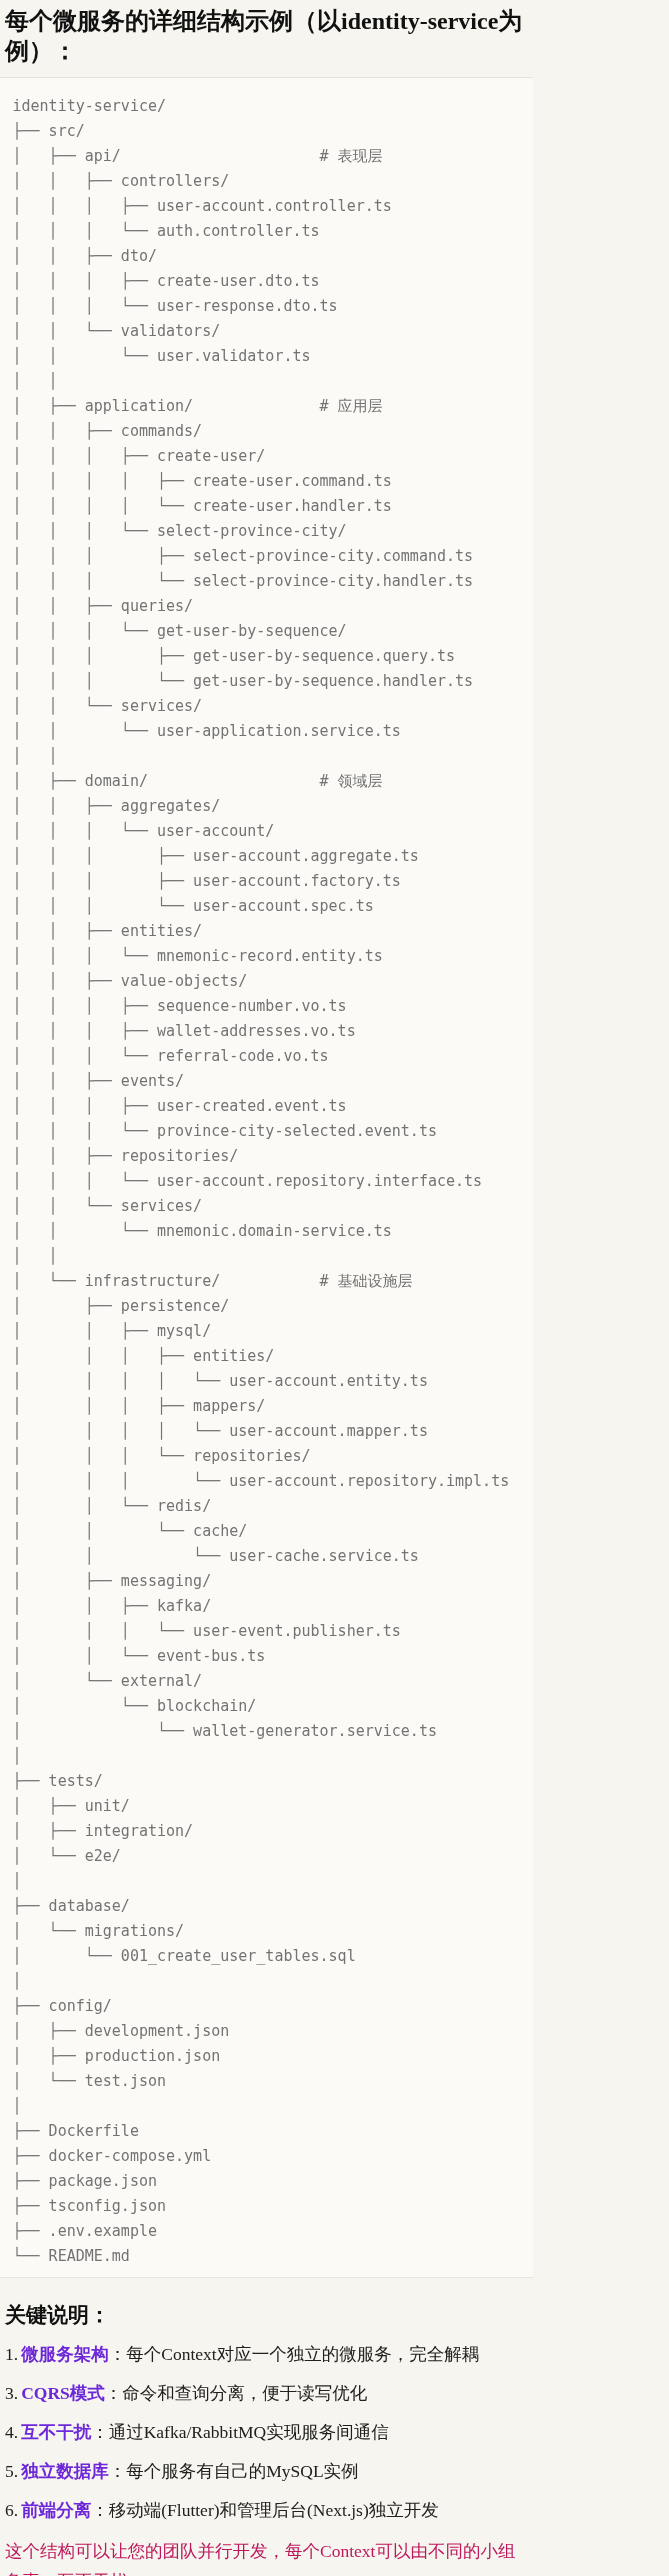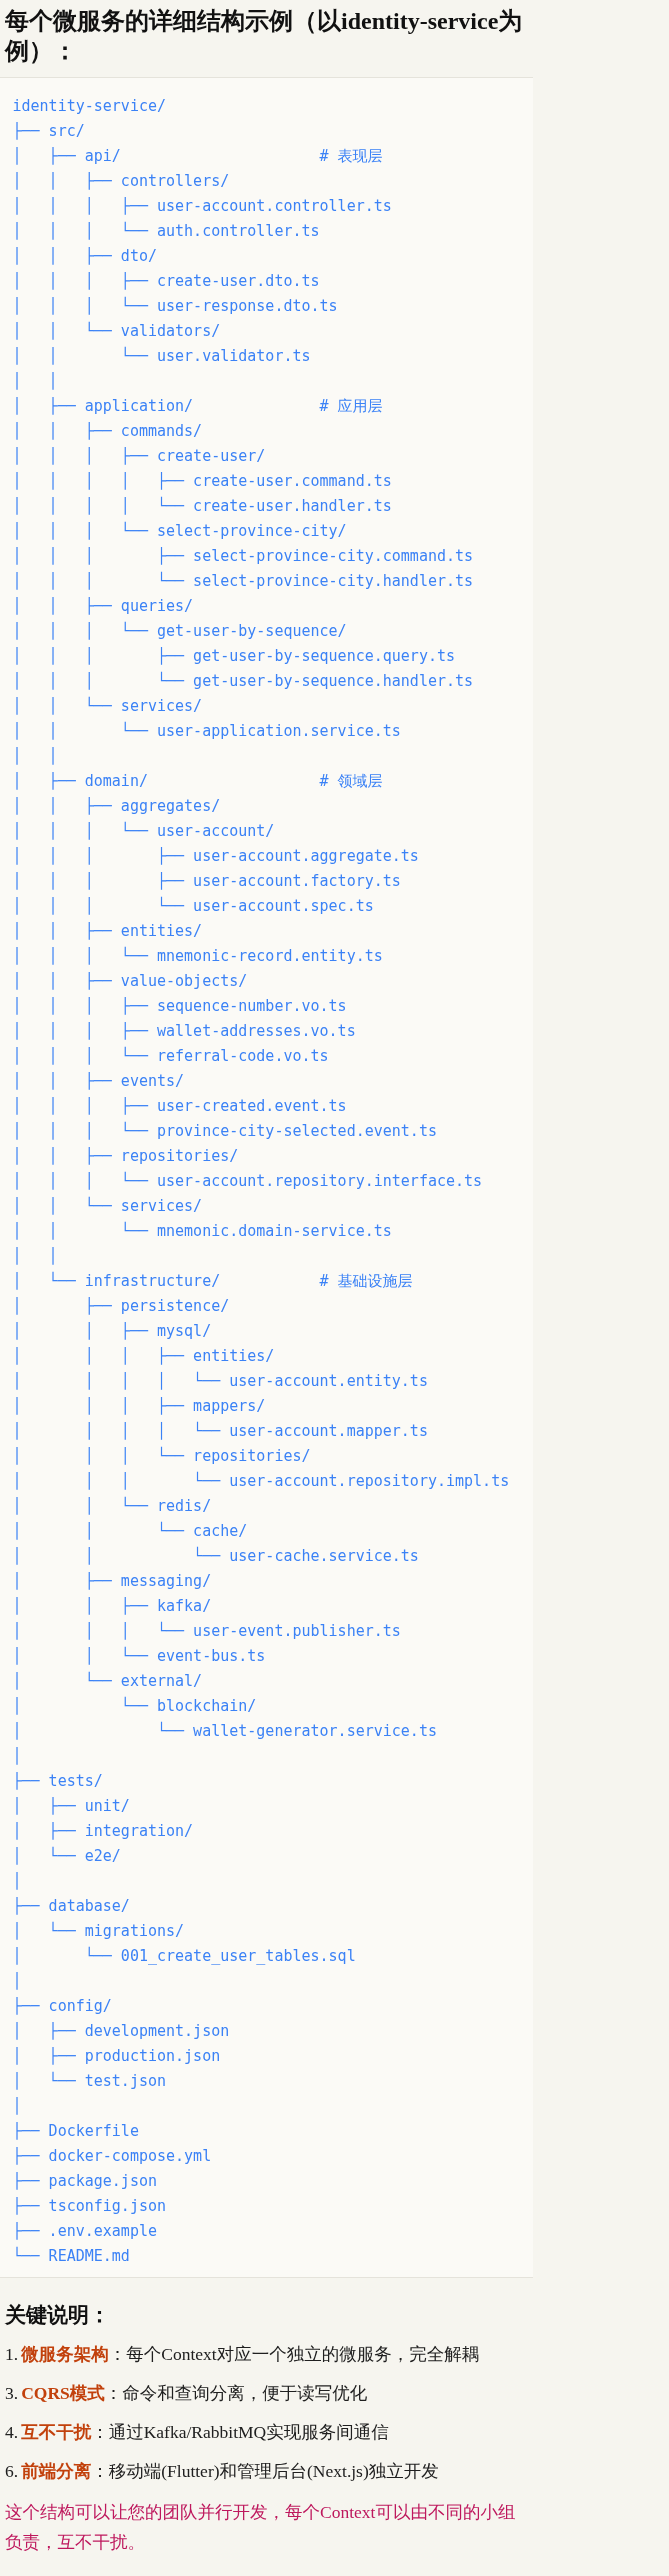--- a/index.html
+++ b/index.html
@@ -34,21 +34,21 @@
     border-bottom: 0.6px solid #e5e3db;
     padding: 16.3px 6.3px 7.5px 12.5px;
     width: 669px;
     overflow: hidden;
   }
   .codeblock pre {
     margin: 0;
     font-family: "DejaVu Sans Mono", monospace;
     font-size: 15px;
     line-height: 25px;
-    color: #3b82f6;
+    color: #737373;
     white-space: pre;
   }
   .notes {
     padding: 15px 5px 0 5px;
   }
   .notes-heading {
     font-weight: bold;
     font-size: 21px;
     line-height: 29px;
     color: #111111;
@@ -59,21 +59,21 @@
     line-height: 39px;
     white-space: nowrap;
     color: #202020;
   }
   .note-item .num {
     display: inline-block;
     margin-right: 3.1px;
   }
   .note-item .label {
     font-weight: bold;
-    color: #c2410c;
+    color: #6d28d9;
   }
   .footer-para {
     font-size: 17.5px;
     line-height: 30px;
     margin-top: 6.3px;
     color: #be185d;
   }
 </style>
 </head>
 <body>
@@ -178,20 +178,23 @@
     <div class="note-item">
       <span class="num">1.</span><span class="label">微服务架构</span><span class="sep">：</span><span class="text">每个Context对应一个独立的微服务，完全解耦</span>
     </div>
     <div class="note-item">
       <span class="num">3.</span><span class="label">CQRS模式</span><span class="sep">：</span><span class="text">命令和查询分离，便于读写优化</span>
     </div>
     <div class="note-item">
       <span class="num">4.</span><span class="label">互不干扰</span><span class="sep">：</span><span class="text">通过Kafka/RabbitMQ实现服务间通信</span>
     </div>
     <div class="note-item">
+      <span class="num">5.</span><span class="label">独立数据库</span><span class="sep">：</span><span class="text">每个服务有自己的MySQL实例</span>
+    </div>
+    <div class="note-item">
       <span class="num">6.</span><span class="label">前端分离</span><span class="sep">：</span><span class="text">移动端(Flutter)和管理后台(Next.js)独立开发</span>
     </div>
 
     <div class="footer-para">这个结构可以让您的团队并行开发，每个Context可以由不同的小组负责，互不干扰。</div>
   </div>
 
 </div>
 
 
 </body></html>

